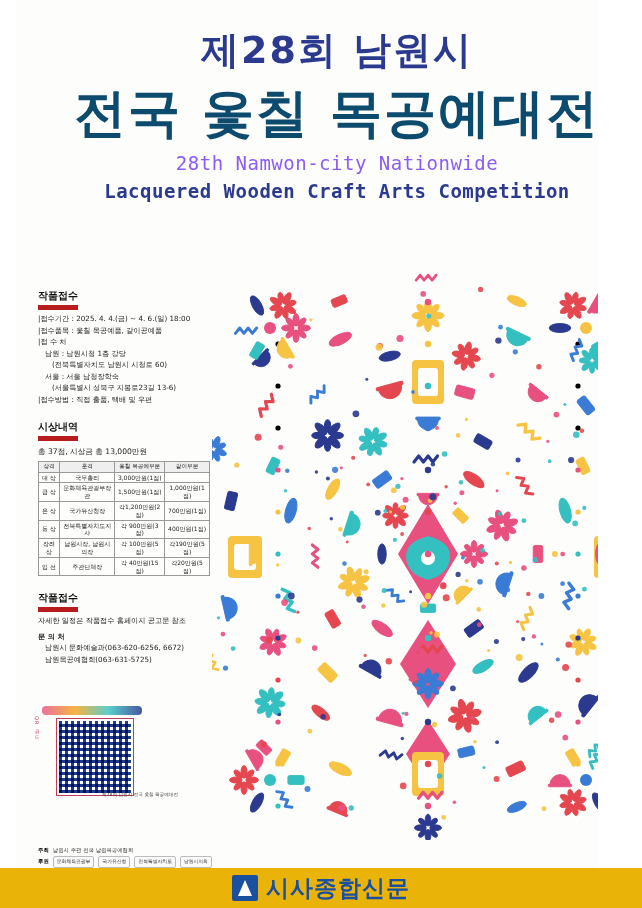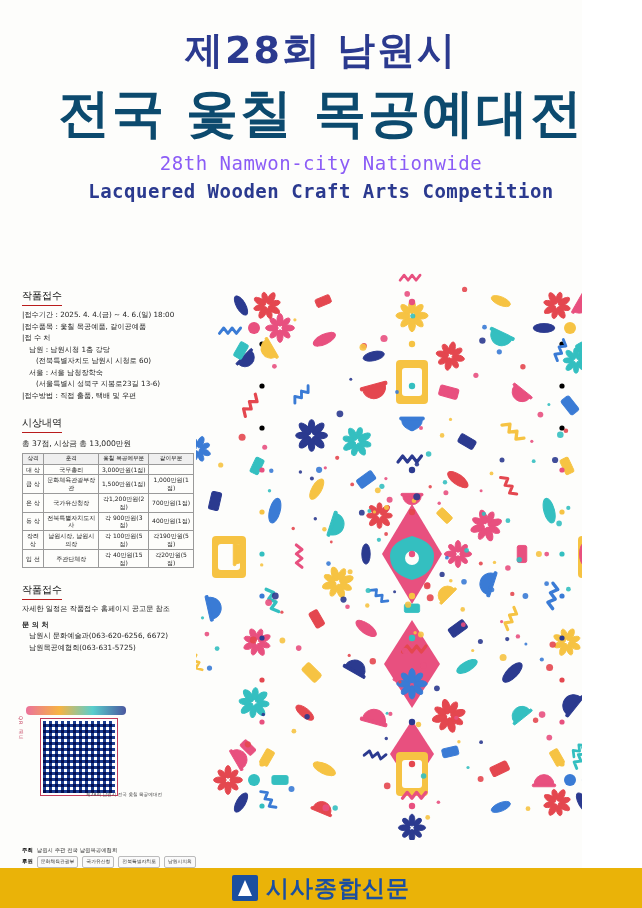--- a/index.html
+++ b/index.html
@@ -4,21 +4,21 @@
 <style>
   html,body{margin:0;padding:0;}
   body{
     width:642px;height:908px;
     background:#ffffff;
     font-family:"DejaVu Sans","Liberation Sans",sans-serif;
     overflow:hidden;
     position:relative;
   }
   .poster{
-    position:absolute;left:0;top:0;width:582px;height:868px;
+    position:absolute;left:16px;top:0;width:582px;height:868px;
     background:#fdfdfb;
     overflow:hidden;
   }
   
   .title-block{
     position:absolute;left:0;top:30px;width:642px;text-align:center;
   }
   .t-line1{
     font-size:38px;font-weight:bold;color:#2b3a8f;letter-spacing:2px;
     line-height:1.1;
@@ -37,22 +37,22 @@
     font-family:"DejaVu Sans Mono","Liberation Mono",monospace;
     font-weight:bold;
   }
 
   
   .info{
     position:absolute;left:22px;top:288px;width:175px;color:#1d1d1d;
     font-size:7.2px;line-height:1.6;
   }
   .sec-head{
-    font-size:10px;font-weight:normal;color:#111;margin-bottom:3px;
-    border-bottom:1px solid #b91c1c;display:inline-block;padding-bottom:1px;
+    font-size:10px;font-weight:bold;color:#111;margin-bottom:3px;
+    border-bottom:5px solid #b91c1c;display:inline-block;padding-bottom:1px;
   }
   .sec{margin-bottom:14px;}
   .row{white-space:nowrap;}
   .indent{padding-left:7px;}
   .indent2{padding-left:14px;}
   .prize-total{font-size:7.6px;margin:2px 0 3px 0;}
   table.prize{
     border-collapse:collapse;width:172px;font-size:6px;
   }
   table.prize th,table.prize td{

